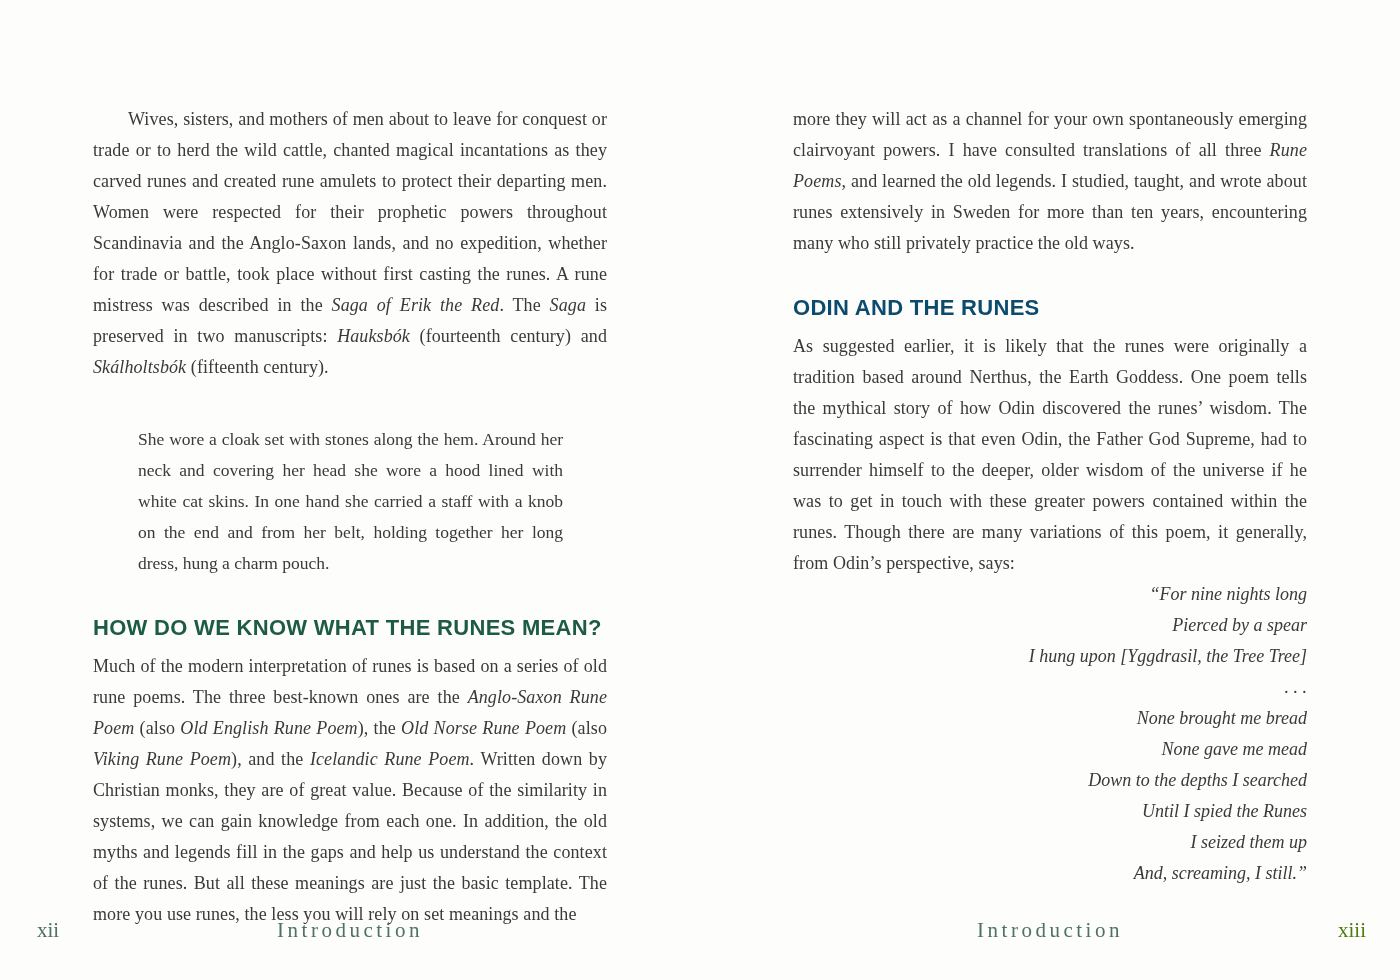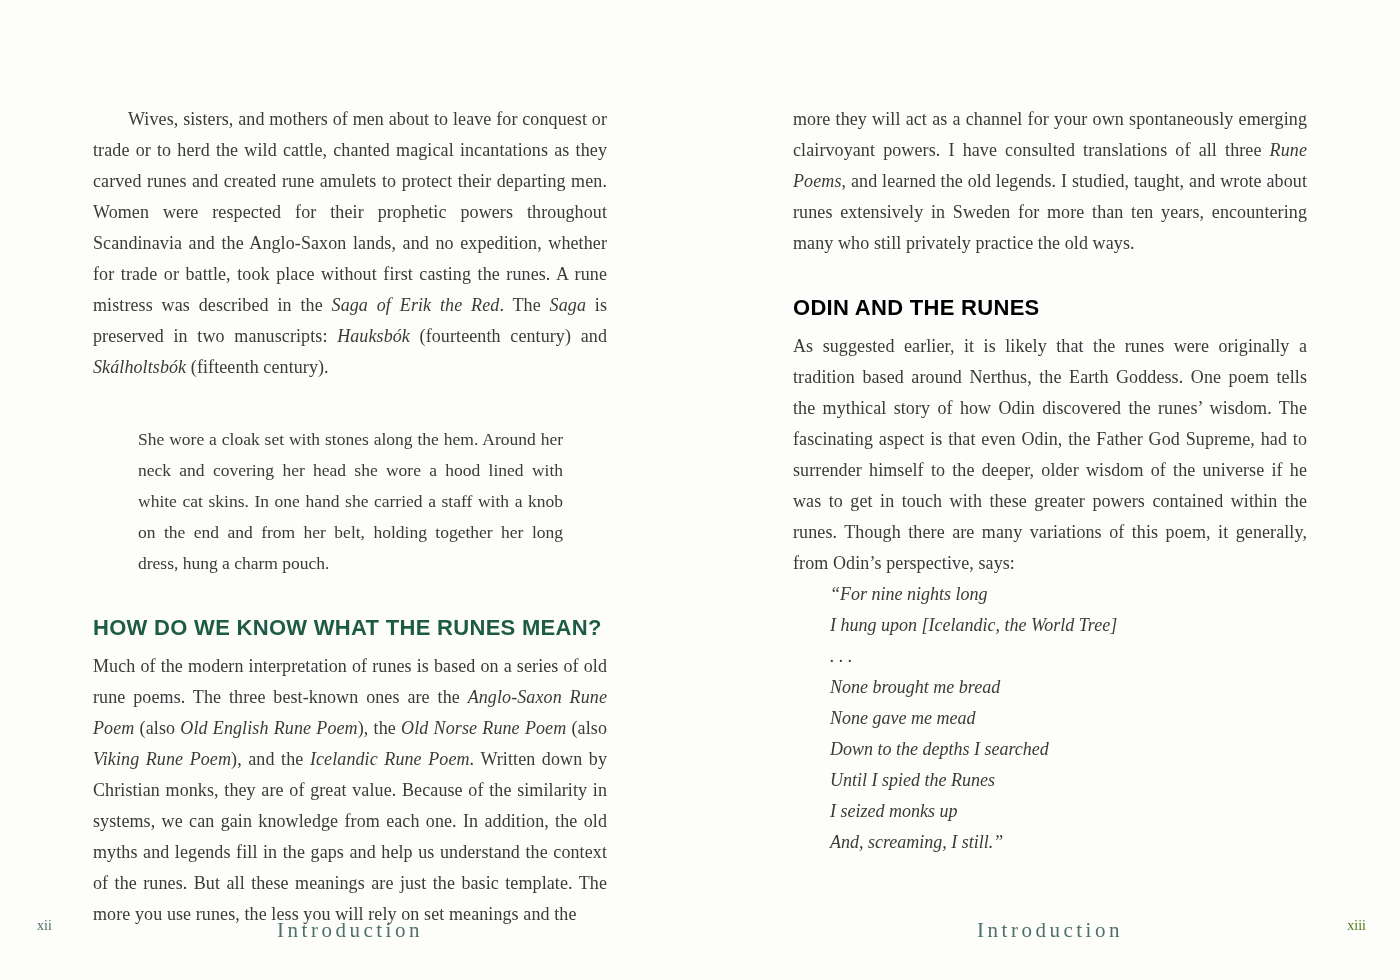--- a/index.html
+++ b/index.html
@@ -52,20 +52,21 @@
     font-weight: 700;
     font-size: 22px;
     line-height: 24px;
     letter-spacing: 0.3px;
   }
   .poem {
     margin: 0 0 0 37px;
     font-size: 18px;
     line-height: 31px;
     font-style: italic;
+    text-align: right;
   }
   .poem div {
     white-space: pre;
   }
   footer.page-footer {
     position: absolute;
     left: 0;
     right: 0;
     bottom: 28px;
     height: 22px;
@@ -73,21 +74,21 @@
   }
   .running-head {
     display: block;
     text-align: center;
     letter-spacing: 3.5px;
     font-size: 21px;
   }
   .pagenum {
     position: absolute;
     top: 0;
-    font-size: 14px;
+    font-size: 21px;
     font-style: normal;
   }
   .page-left .pagenum { left: 37px; }
   .page-right .pagenum { right: 34px; }
   em { font-style: italic; }
 </style>
 </head>
 <body>
 
 <div class="spread" style="background: rgb(253, 253, 252); color: rgb(59, 58, 56);">
@@ -101,31 +102,32 @@
     </div>
     <footer class="page-footer">
       <span class="pagenum" style="color: rgb(77, 113, 100);">xii</span>
       <span class="running-head footer-green" style="color: rgb(77, 113, 100);">Introduction</span>
     </footer>
   </section>
 
   <section class="page page-right">
     <div class="content">
       <p class="body">more they will act as a channel for your own spontaneously emerging clairvoyant powers. I have consulted translations of all three <em>Rune Poems</em>, and learned the old legends. I studied, taught, and wrote about runes extensively in Sweden for more than ten years, encountering many who still privately practice the old ways.</p>
-      <h2 class="section-heading heading-green" style="color: #000000;">ODIN AND THE RUNES</h2>
+      <h2 class="section-heading heading-green" style="color: #0c4a6e;">ODIN AND THE RUNES</h2>
       <p class="body">As suggested earlier, it is likely that the runes were originally a tradition based around Nerthus, the Earth Goddess. One poem tells the mythical story of how Odin discovered the runes’ wisdom. The fascinating aspect is that even Odin, the Father God Supreme, had to surrender himself to the deeper, older wisdom of the universe if he was to get in touch with these greater powers contained within the runes. Though there are many variations of this poem, it generally, from Odin’s perspective, says:</p>
       <div class="poem">
           <div>“For nine nights long</div>
-          <div>I hung upon [Icelandic, the World Tree]</div>
+          <div>Pierced by a spear</div>
+          <div>I hung upon [Yggdrasil, the Tree Tree]</div>
           <div>. . .</div>
           <div>None brought me bread</div>
           <div>None gave me mead</div>
           <div>Down to the depths I searched</div>
           <div>Until I spied the Runes</div>
-          <div>I seized monks up</div>
+          <div>I seized them up</div>
           <div>And, screaming, I still.”</div>
         </div>
     </div>
     <footer class="page-footer">
       <span class="running-head footer-green" style="color: rgb(77, 113, 100);">Introduction</span>
       <span class="pagenum" style="color: #4d7c0f;">xiii</span>
     </footer>
   </section>
 
 </div>

